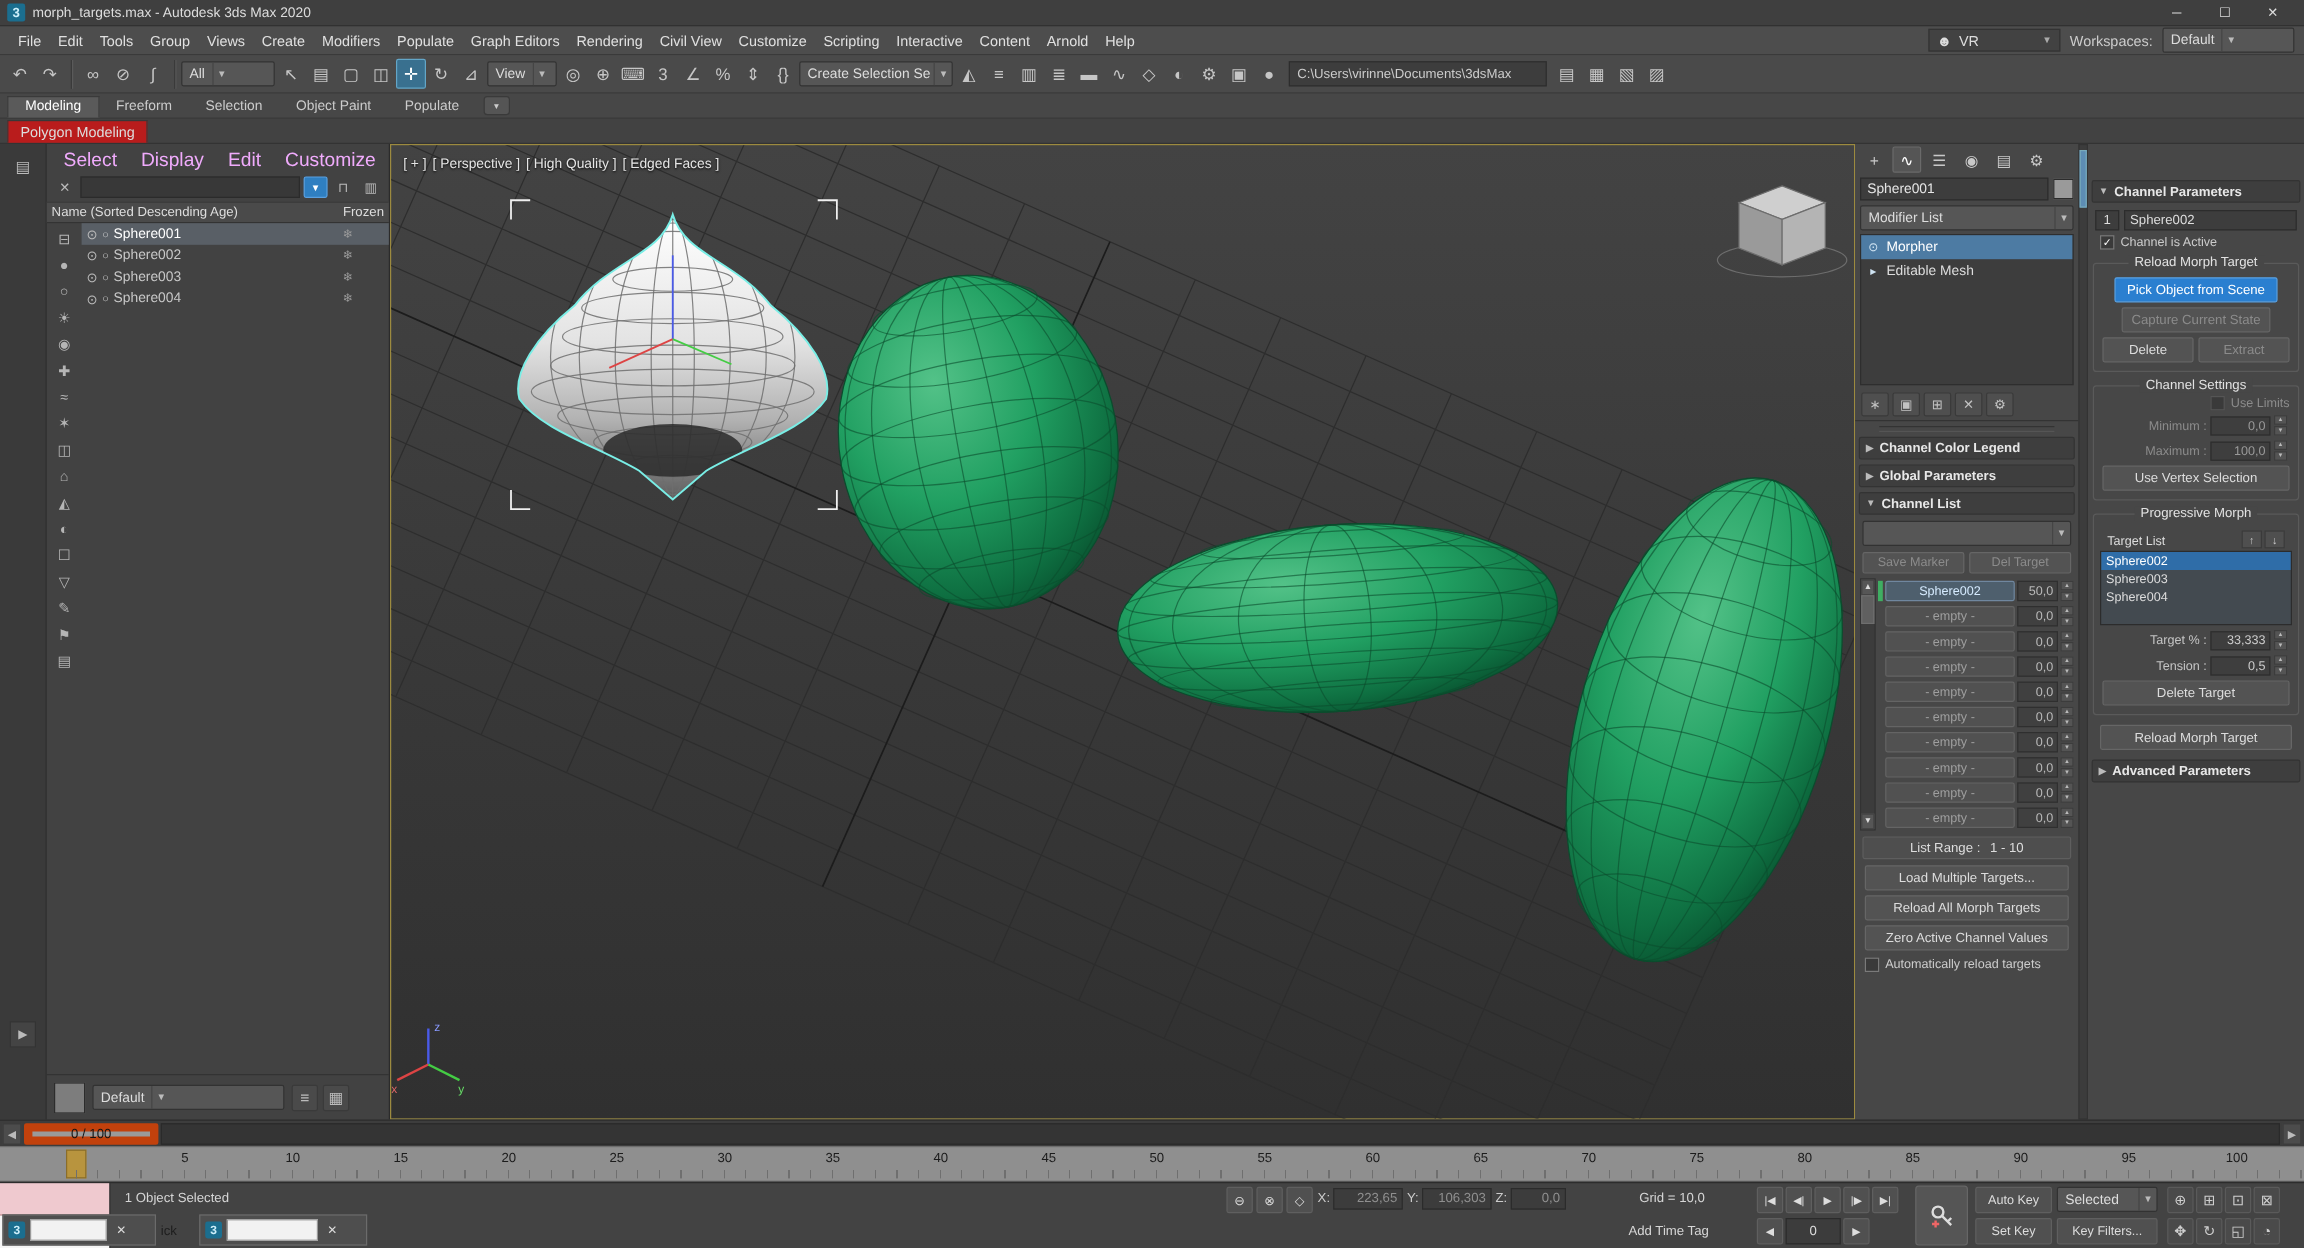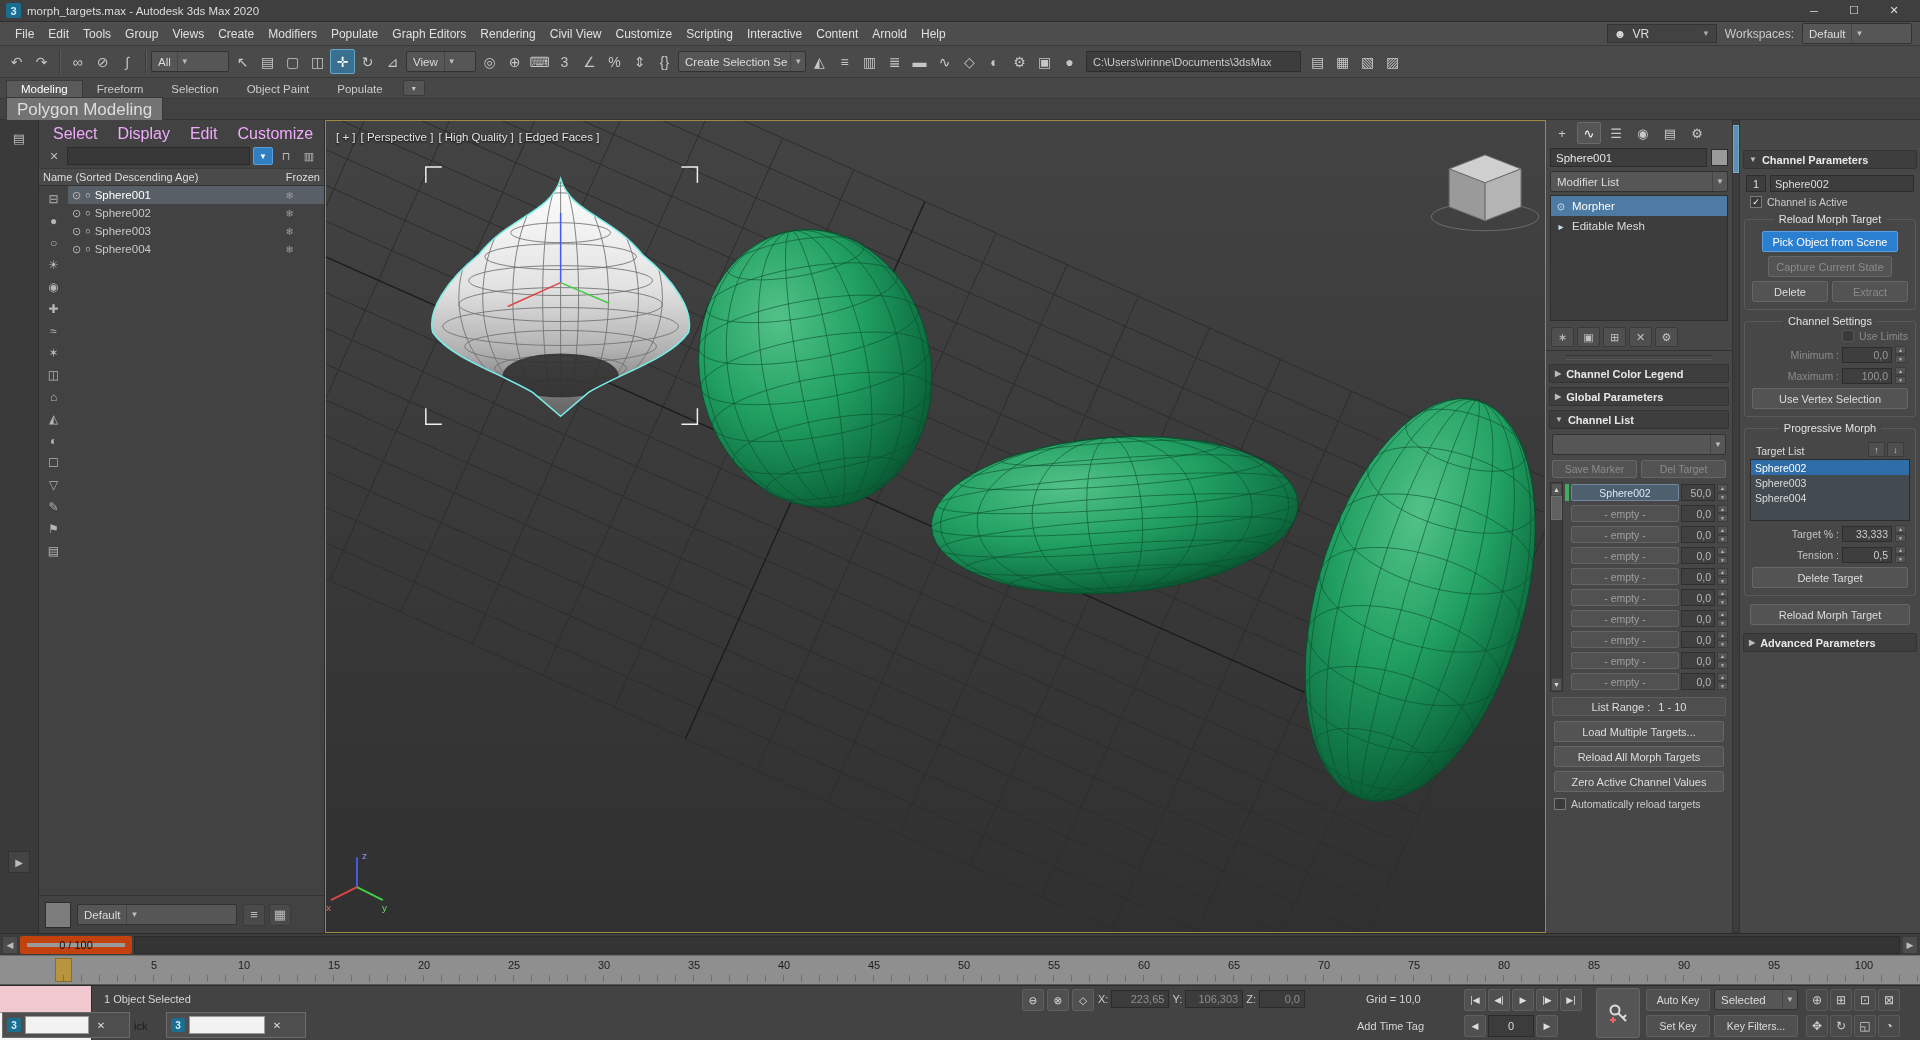--- a/index.html
+++ b/index.html
@@ -22,21 +22,21 @@
 .tb-sep{width:1px;height:24px;background:#3a3a3a;box-shadow:1px 0 0 #5a5a5a;margin:0 4px}
 .combo{height:21px;background:#565656;border:1px solid #323232;border-radius:2px;display:flex;align-items:center;color:#ddd;font-size:11.5px}
 .combo .txt{padding:0 6px;white-space:nowrap;overflow:hidden}
 .combo .caret{width:15px;align-self:stretch;border-left:1px solid #454545;display:flex;align-items:center;justify-content:center;font-size:8px;color:#bbb}
 .path-field{height:21px;background:#3d3d3d;border:1px solid #2d2d2d;color:#ccc;font-size:11px;display:flex;align-items:center;padding:0 6px;width:215px;margin:0 3px}
 #ribbon-tabs{position:absolute;top:78px;left:0;right:0;height:21px;background:#474747;border-bottom:1px solid #383838;display:flex;align-items:flex-end;padding:0 6px;gap:2px}
 .rtab{padding:2px 14px 3px;font-size:11.5px;color:#ccc}
 .rtab.active{background:#5a5a5a;color:#fff;border:1px solid #3a3a3a;border-bottom:none}
 .rtab-more{width:22px;height:16px;margin:0 0 2px 4px;background:#555;border:1px solid #3a3a3a;border-radius:3px;color:#ccc;font-size:8px;display:flex;align-items:center;justify-content:center}
 #ribbon-strip{position:absolute;top:99px;left:0;right:0;height:21px;background:#424242;border-bottom:1px solid #333;display:flex;align-items:center;padding:0 6px}
-#ribbon-strip .ptitle{background:#737373;border:1px solid #383838;border-bottom:none;padding:2px 10px;font-size:17px;color:#ddd}
+#ribbon-strip .ptitle{background:#b91c1c;border:1px solid #383838;border-bottom:none;padding:2px 10px;font-size:12px;color:#ddd}
 
 #main{position:absolute;top:120px;left:0;right:0;bottom:107px}
 #left-strip{position:absolute;top:0;bottom:0;left:0;width:39px;background:#3a3a3a;border-right:1px solid #2e2e2e}
 #left-strip .ls-icon{width:24px;height:24px;margin:6px auto;display:flex;align-items:center;justify-content:center;color:#bbb;font-size:13px}
 #left-strip .ls-expand{position:absolute;bottom:60px;left:8px;width:22px;height:22px;display:flex;align-items:center;justify-content:center;color:#bbb;font-size:10px;background:#444;border:1px solid #333}
 
 #se{position:absolute;top:0;bottom:0;left:39px;width:286px;background:#424242;border-right:1px solid #2b2b2b}
 .se-menus{display:flex;gap:4px;padding:4px 6px;height:24px}
 .se-menu{padding:1px 8px;color:#f0abfc;font-size:16px}
 .se-search{display:flex;align-items:center;gap:3px;height:24px;padding:0 5px}
@@ -219,21 +219,21 @@
   </div>
   <div style="display:flex">
       <span class="tb-icon">↖</span>
       <span class="tb-icon">▤</span>
       <span class="tb-icon">▢</span>
       <span class="tb-icon">◫</span>
       <span class="tb-icon active">✛</span>
       <span class="tb-icon">↻</span>
       <span class="tb-icon">⊿</span>
     </div>
-  <div class="combo" style="width:70px">
+  <div class="combo" style="width:58px">
     <span class="txt">View</span>
       <span class="caret">▼</span>
   </div>
   <div style="display:flex">
       <span class="tb-icon">◎</span>
       <span class="tb-icon">⊕</span>
       <span class="tb-icon">⌨</span>
       <span class="tb-icon">3</span>
       <span class="tb-icon">∠</span>
       <span class="tb-icon">%</span>

